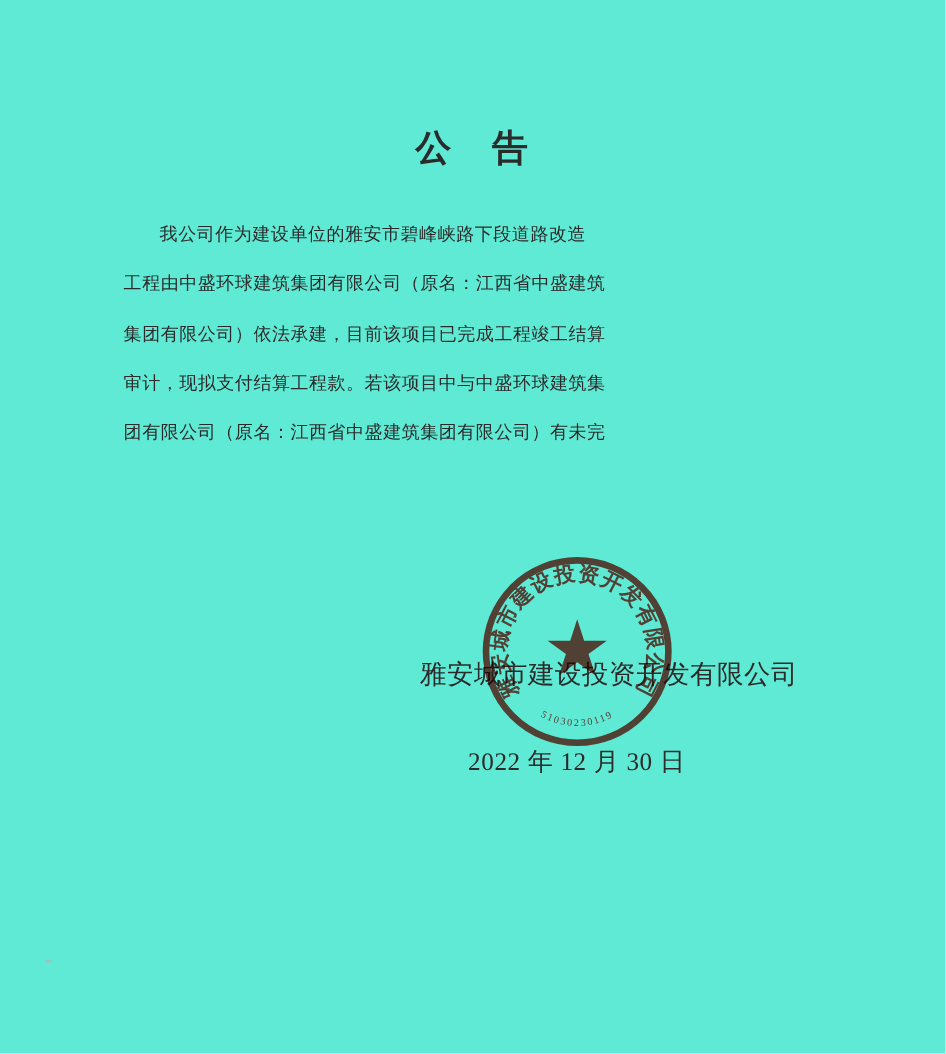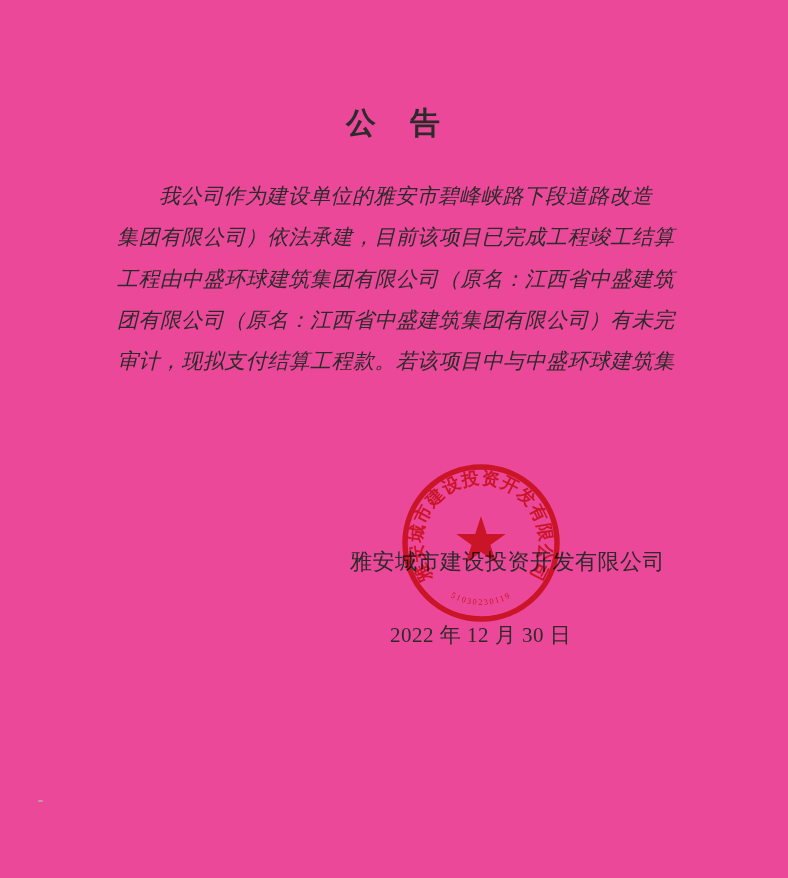--- a/index.html
+++ b/index.html
@@ -4,44 +4,43 @@
 <style>
   html, body { margin: 0; padding: 0; }
   body {
     width: 788px; height: 878px;
     background: #ffffff;
     font-family: "Liberation Serif", "DejaVu Serif", serif;
     color: #262626;
     position: relative;
     overflow: hidden;
   }
-  .page { position: absolute; inset: 0; background: #ec4899; }
+  .page { position: absolute; inset: 0; background: #5eead4; }
 
   .doc-title {
     position: absolute;
     left: 0; right: 0;
     top: 103px;
     text-align: center;
     font-size: 30px;
     font-weight: 600;
     letter-spacing: 2px;
     color: #2b2b2b;
   }
 
   .body-text {
     position: absolute;
-    left: 117px;
+    left: 103px;
     top: 176px;
     width: 552px;
-    font-size: 21px;
+    font-size: 15px;
     line-height: 41.3px;
     letter-spacing: 0.45px;
     color: #2b2b2b;
     text-align: justify;
-    font-style: italic;
   }
   .body-line { white-space: nowrap; }
   .body-line.indent { text-indent: 2em; }
 
   .signature-line {
     position: absolute;
     left: 350px;
     top: 547px;
     font-size: 22px;
     letter-spacing: 0.5px;
@@ -87,24 +86,24 @@
 </style>
 </head>
 <body>
 
 <div class="page">
 
   <div class="doc-title">公　告</div>
 
   <div class="body-text">
     <div class="body-line indent">我公司作为建设单位的雅安市碧峰峡路下段道路改造</div>
+    <div class="body-line">工程由中盛环球建筑集团有限公司（原名：江西省中盛建筑</div>
     <div class="body-line">集团有限公司）依法承建，目前该项目已完成工程竣工结算</div>
-    <div class="body-line">工程由中盛环球建筑集团有限公司（原名：江西省中盛建筑</div>
+    <div class="body-line">审计，现拟支付结算工程款。若该项目中与中盛环球建筑集</div>
     <div class="body-line">团有限公司（原名：江西省中盛建筑集团有限公司）有未完</div>
-    <div class="body-line">审计，现拟支付结算工程款。若该项目中与中盛环球建筑集</div>
   </div>
 
   <div class="signature-line">雅安城市建设投资开发有限公司</div>
 
   <div class="date-line">2022 年 12 月 30 日</div>
 
   <svg class="seal" viewBox="0 0 230 230" xmlns="http://www.w3.org/2000/svg">
     <defs>
       <path id="sealArc" d="M 67.9 150.5 A 59 59 0 1 1 162.1 150.5" fill="none"></path>
       <path id="numArc" d="M 75.1 162.5 A 62 62 0 0 0 154.9 162.5" fill="none"></path>

